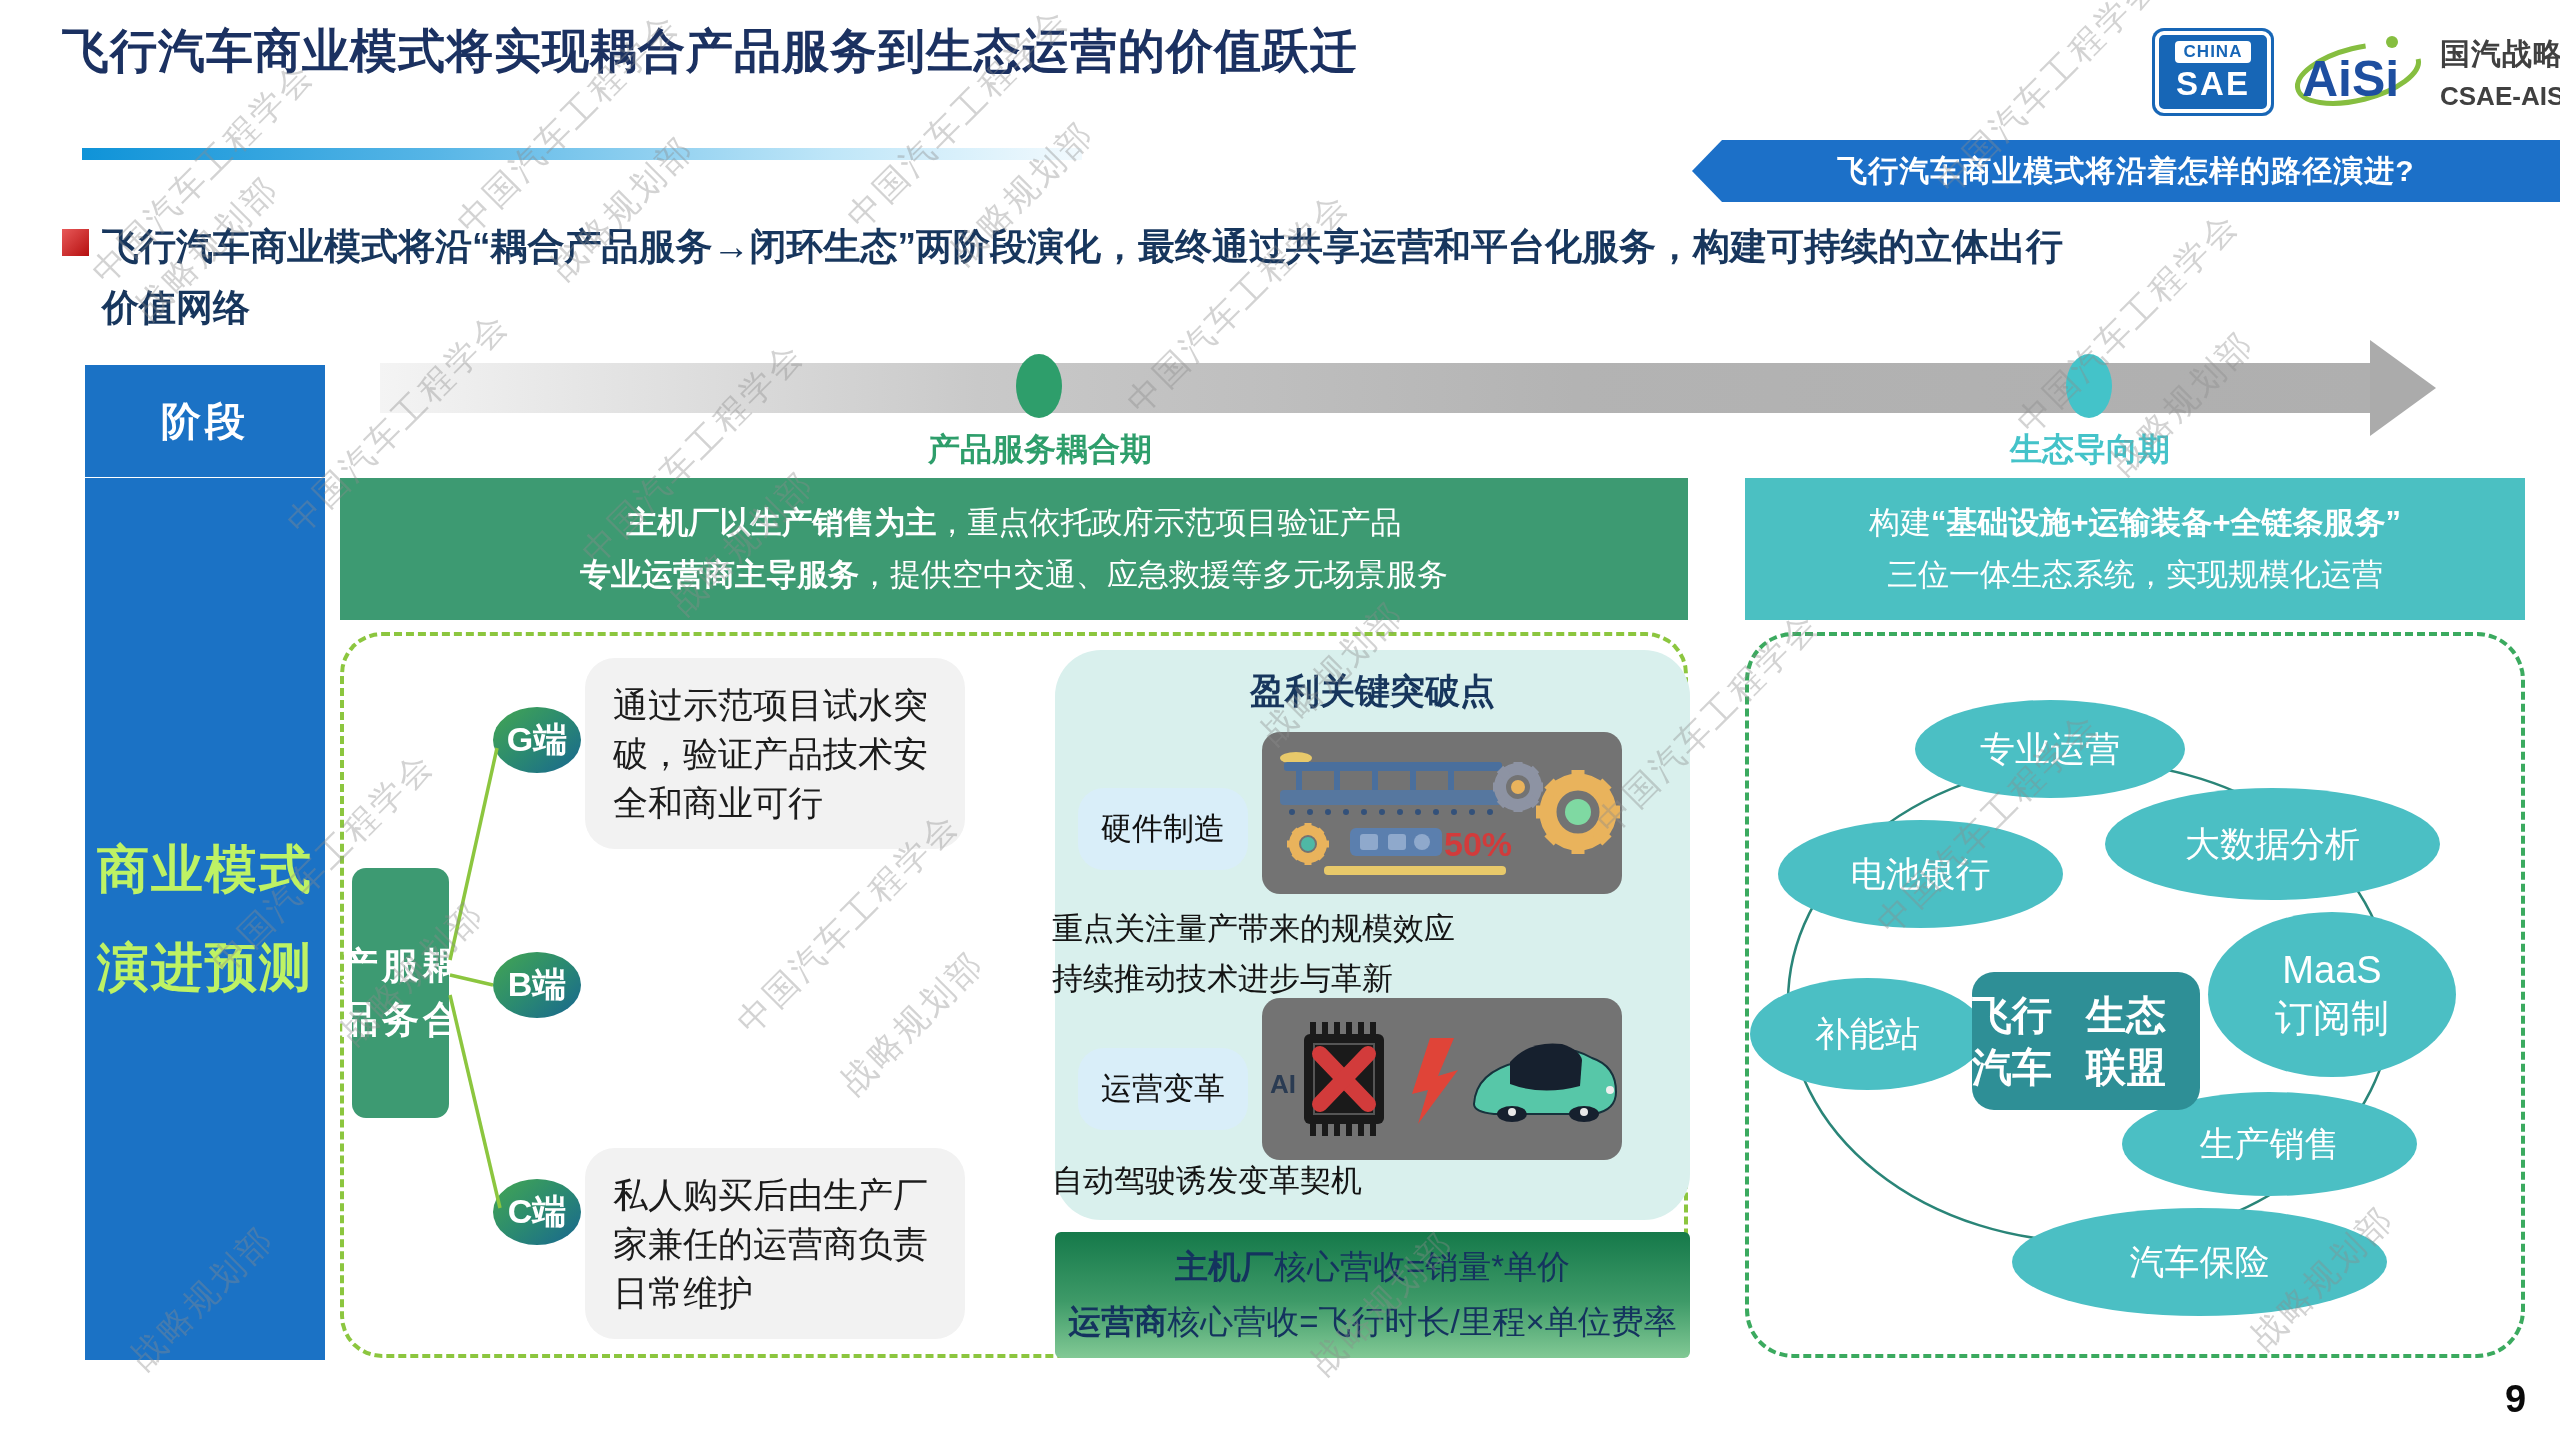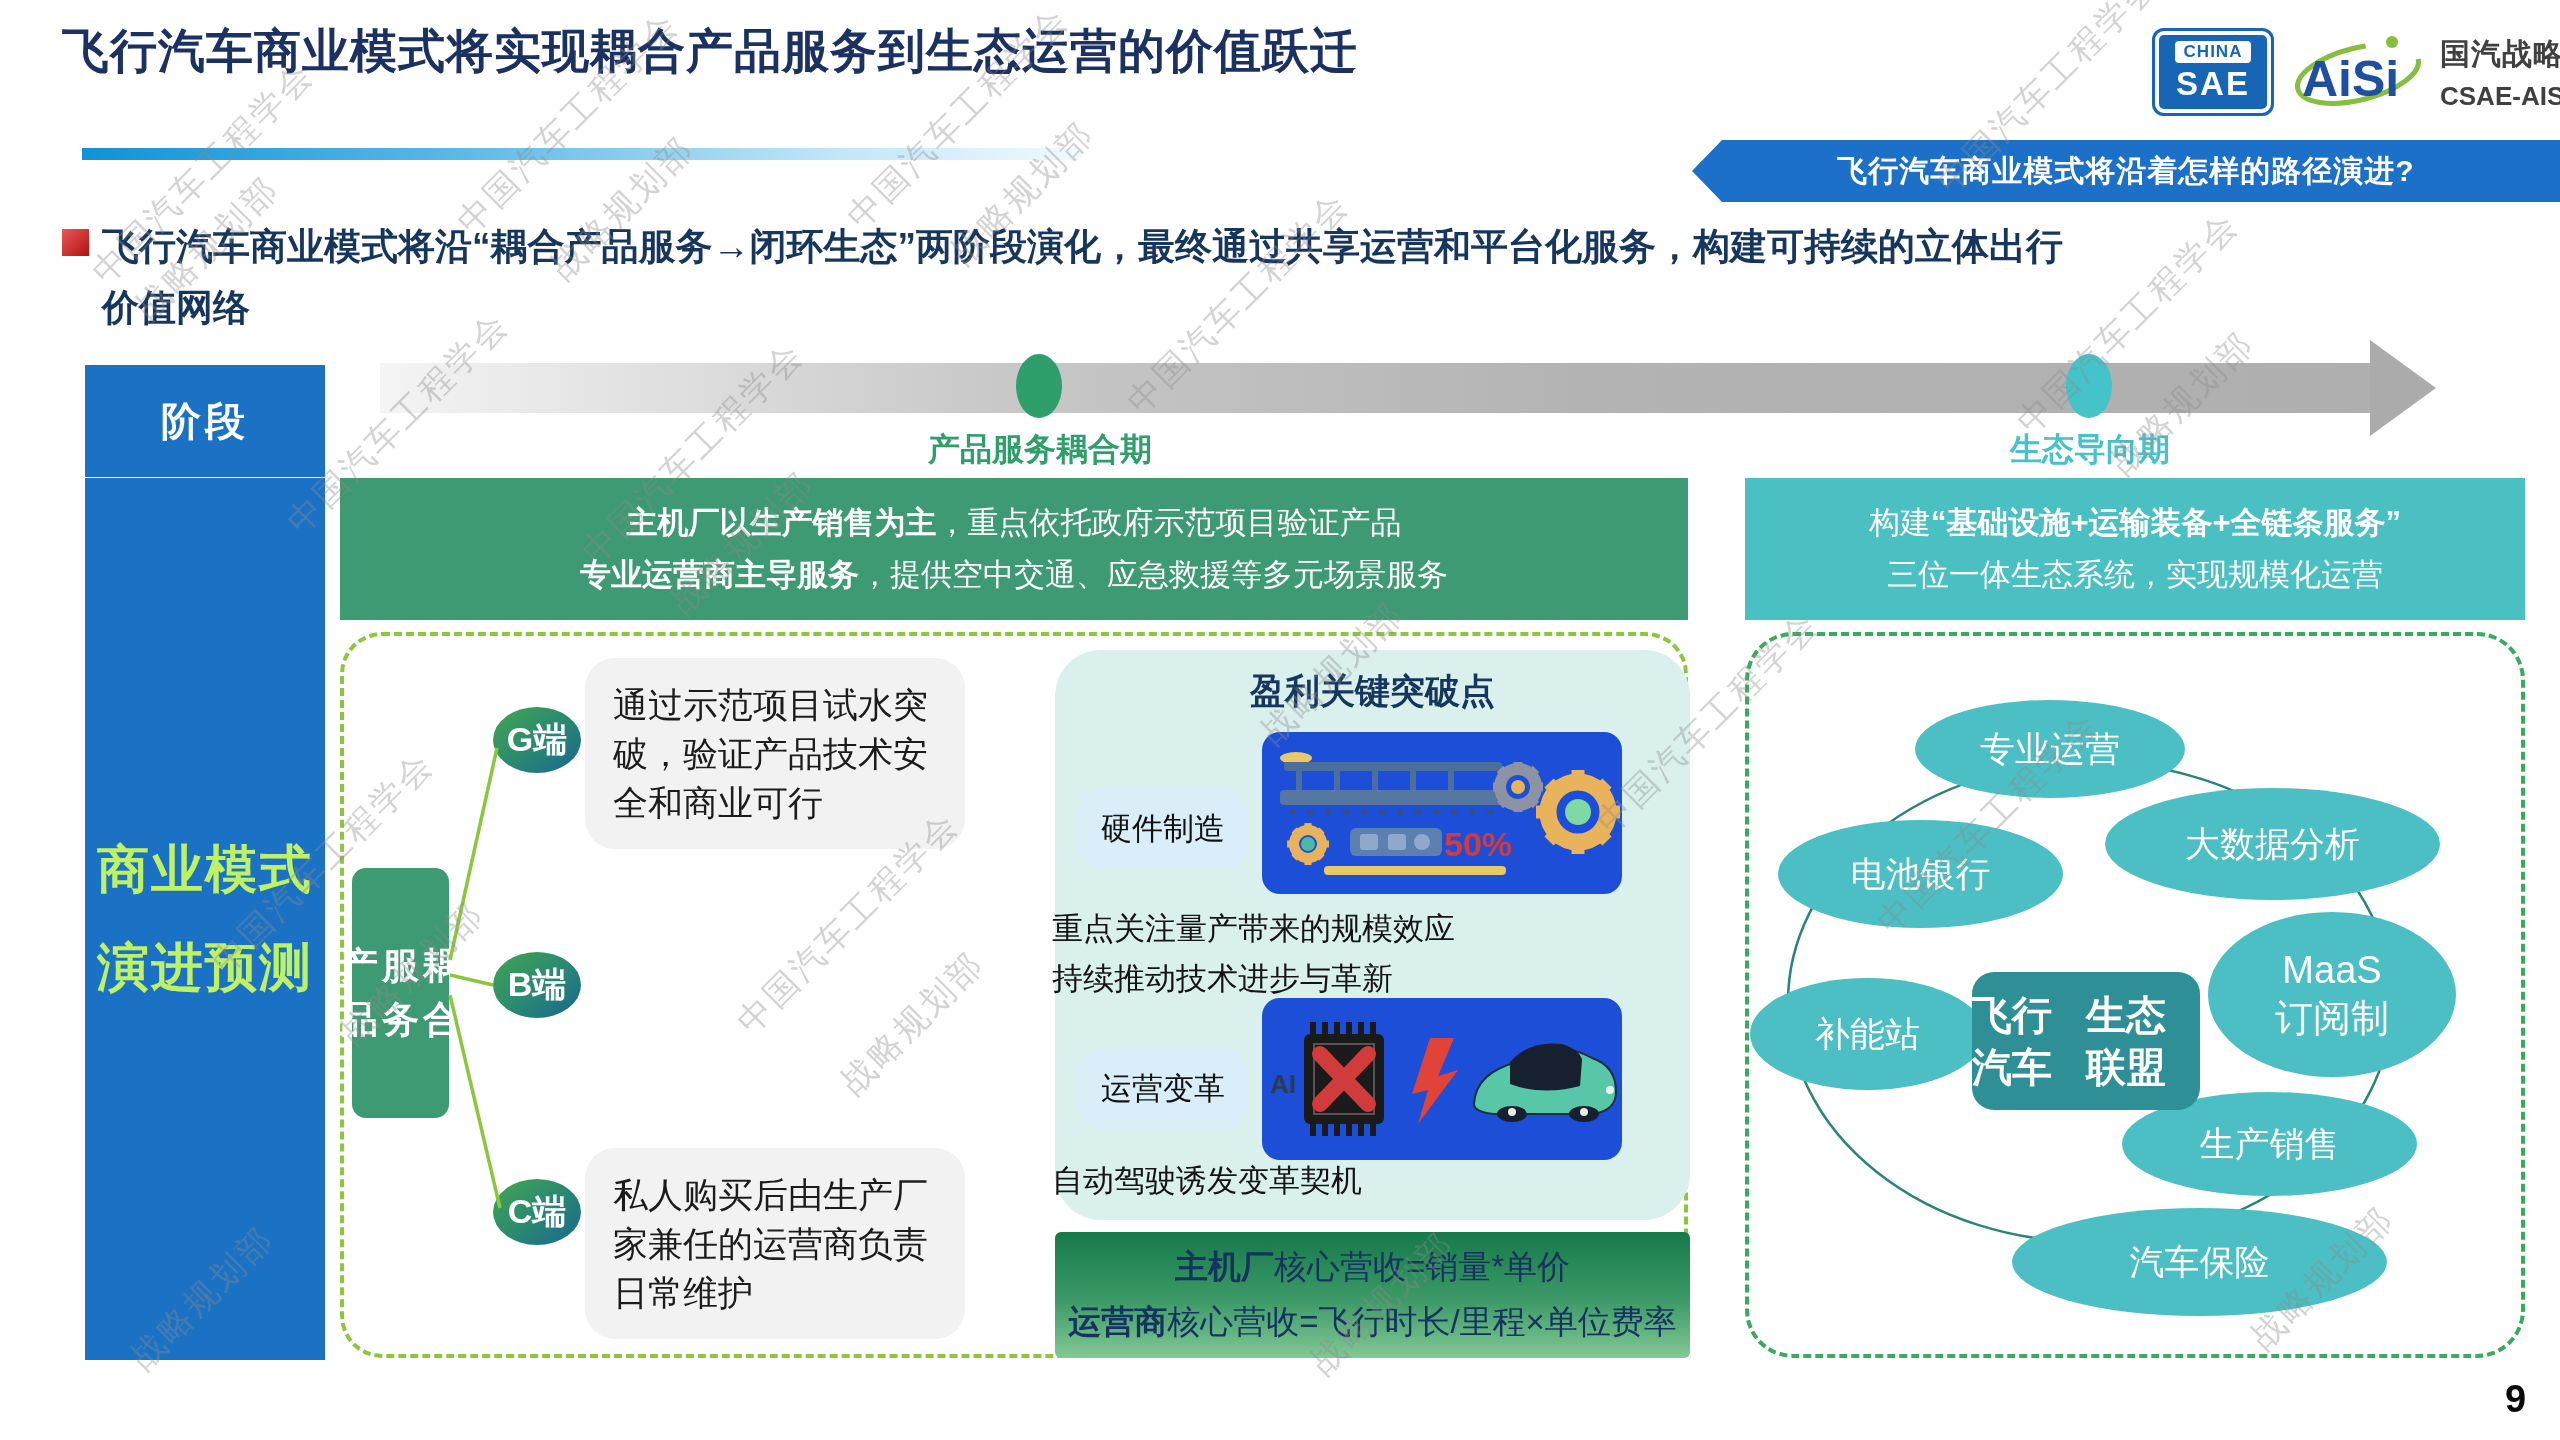--- a/index.html
+++ b/index.html
@@ -77,21 +77,21 @@
   .bubble-b{top:903px;}
   .bubble-c{top:1148px;}
 
   
   .profit-panel{left:1055px;top:650px;width:635px;height:570px;background:#D9F0ED;border-radius:46px;}
   .profit-title{left:1055px;top:668px;width:635px;text-align:center;font-size:35px;font-weight:800;color:#17365D;}
   .mini-label{width:170px;height:82px;background:#D9EEF9;border-radius:26px;
       display:flex;align-items:center;justify-content:center;font-size:31px;color:#111;}
   .label-hw{left:1078px;top:788px;}
   .label-op{left:1078px;top:1048px;}
-  .illus{width:360px;height:162px;background:#1d4ed8;border-radius:18px;overflow:hidden;}
+  .illus{width:360px;height:162px;background:#737373;border-radius:18px;overflow:hidden;}
   .illus-hw{left:1262px;top:732px;}
   .illus-op{left:1262px;top:998px;}
   .caption{width:640px;font-size:31px;color:#141414;}
   .cap1{left:1052px;top:908px;}
   .cap2{left:1052px;top:958px;}
   .cap3{left:1052px;top:1160px;}
 
   
   .revenue{left:1055px;top:1232px;width:635px;height:126px;border-radius:6px;
       background:linear-gradient(180deg,#15794A 0%,#3E9A68 55%,#82C995 100%);

